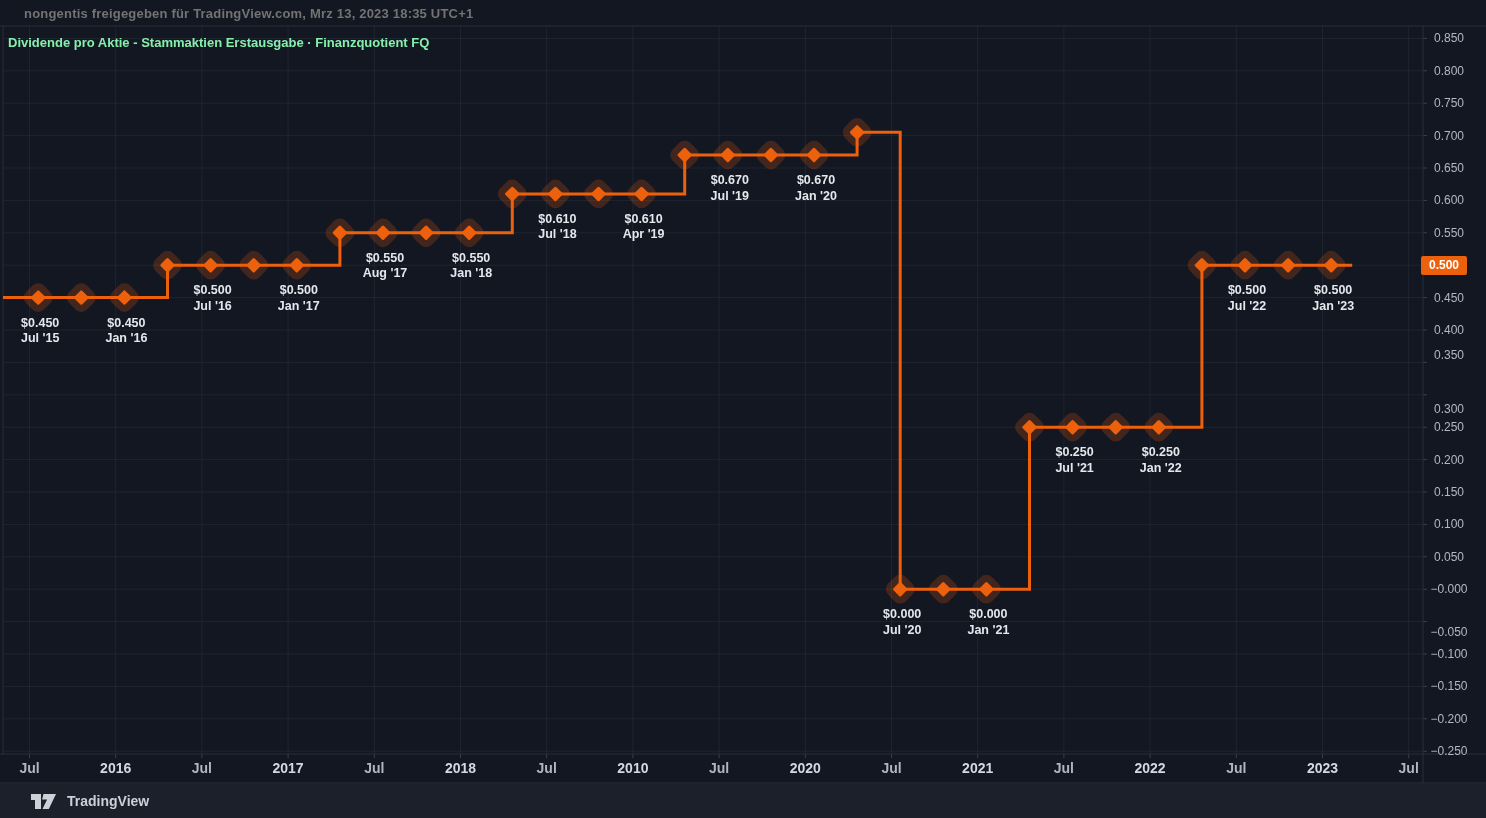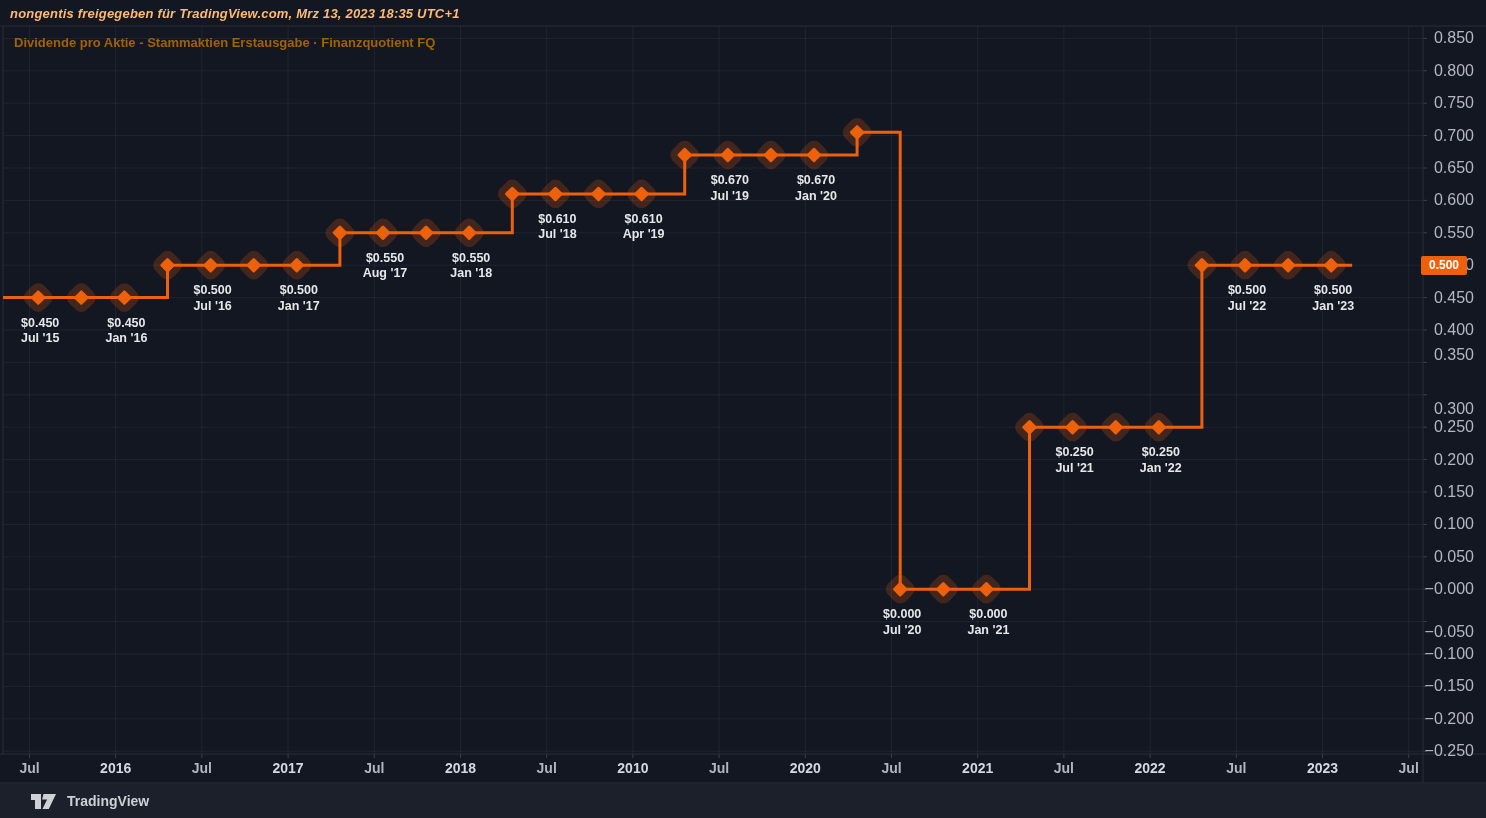--- a/index.html
+++ b/index.html
@@ -2,35 +2,34 @@
 <html><head>
 <meta charset="utf-8">
 <style>
   html,body{margin:0;padding:0;}
   body{
     width:1486px;height:818px;overflow:hidden;position:relative;
     background:#131722;
     font-family:"Liberation Sans", sans-serif;
   }
   .attribution{
-    position:absolute;left:10px;top:6px;
-    font-size:13px;font-weight:700;color:#fdba74;letter-spacing:.2px;
+    position:absolute;left:24px;top:6px;
+    font-size:13px;font-weight:700;color:#737373;letter-spacing:.2px;
     white-space:nowrap;
-    font-style:italic;
   }
   .chart-title{
-    position:absolute;left:14px;top:35px;
-    font-size:13px;font-weight:600;color:#a16207;
+    position:absolute;left:8px;top:35px;
+    font-size:13px;font-weight:600;color:#86efac;
     white-space:nowrap;z-index:5;
   }
   #chart-svg{position:absolute;left:0;top:0;z-index:1;}
   #point-labels,#price-axis,#time-axis{position:absolute;left:0;top:0;width:1486px;height:818px;z-index:4;pointer-events:none;}
   .ytick{
-    position:absolute;left:1424px;width:50px;text-align:right;
-    font-size:16px;color:#b4b7c0;height:16px;line-height:16px;pointer-events:auto;
+    position:absolute;left:1424px;width:50px;text-align:center;
+    font-size:12px;color:#b4b7c0;height:16px;line-height:16px;pointer-events:auto;
   }
   .price-badge{
     position:absolute;left:1421px;width:46px;height:19px;line-height:19px;
     text-align:center;background:#ED600C;color:#ffffff;
     font-size:12px;font-weight:700;border-radius:2px;z-index:6;
   }
   .xtick{
     position:absolute;top:761px;transform:translateX(-50%);
     font-size:14px;font-weight:600;color:#b2b5be;height:15px;line-height:15px;
     white-space:nowrap;pointer-events:auto;

